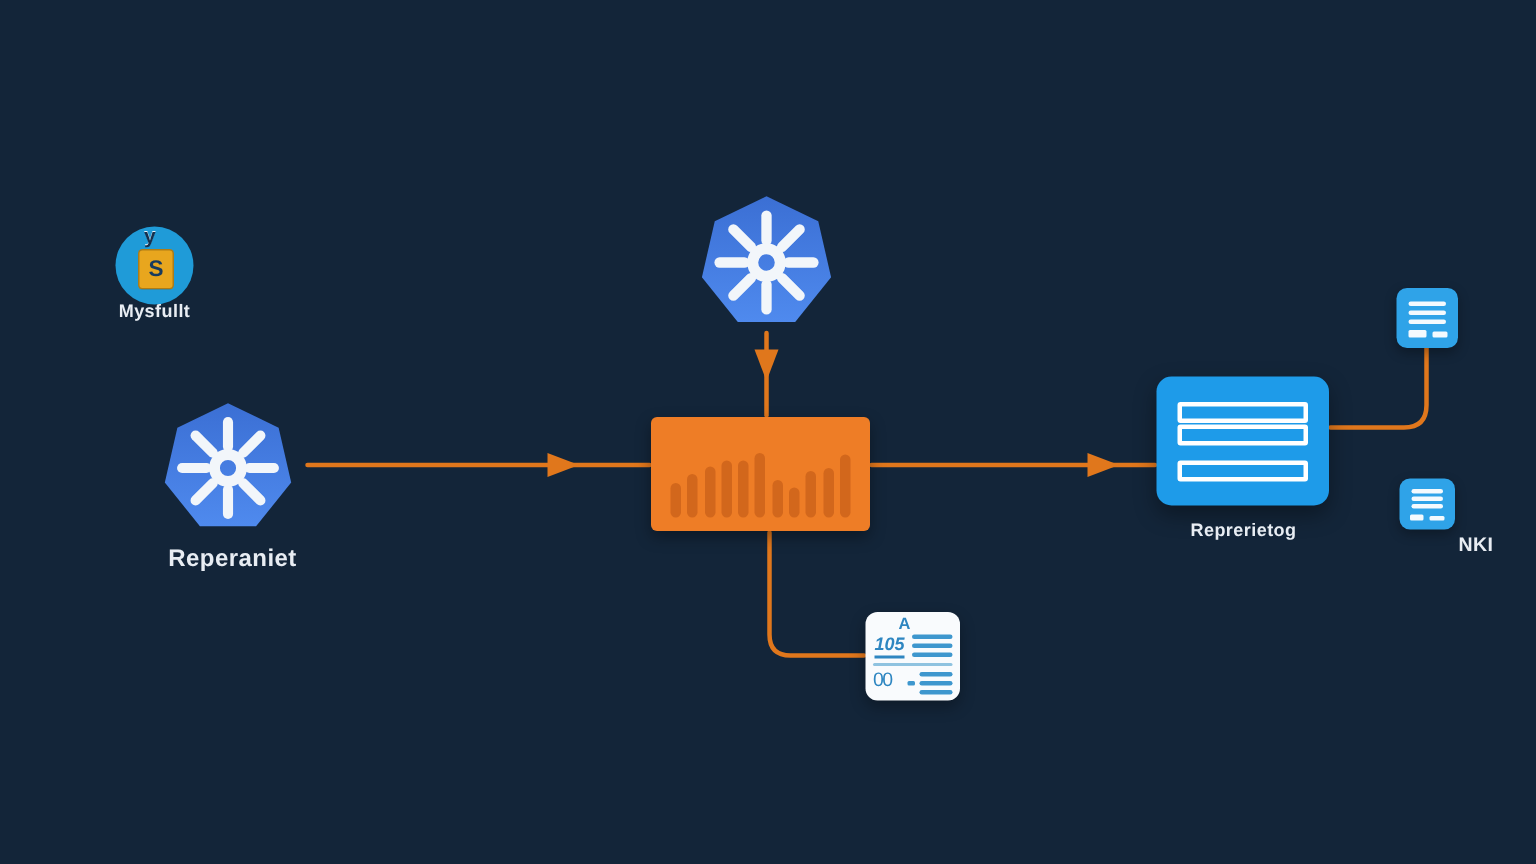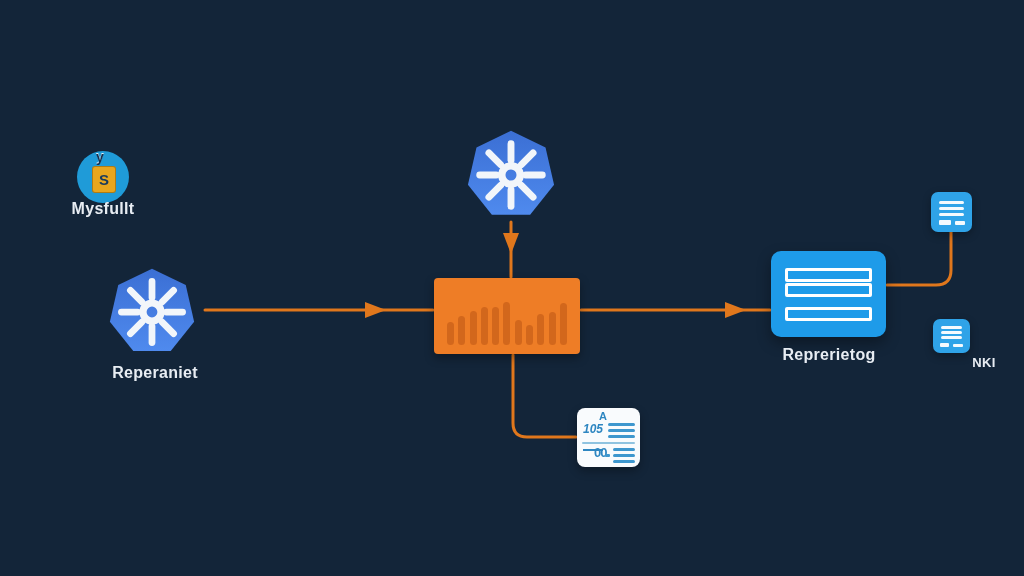--- a/index.html
+++ b/index.html
@@ -65,26 +65,26 @@
   
   .invoice{
     position:absolute;left:577px;top:408px;width:63px;height:59px;
     background:var(--document-bg,#F9FBFD);border-radius:8px;
     box-shadow:0 4px 10px rgba(0,0,0,.3);
   }
   .inv-a{position:absolute;left:22px;top:2px;color:var(--document-text-blue,#2E86C1);
          font-weight:700;font-size:11px;}
   .inv-105{position:absolute;left:6px;top:14px;color:var(--document-text-blue,#2E86C1);
            font-weight:700;font-size:12px;font-style:italic;
-           border-bottom:2px solid var(--document-text-blue,#2E86C1);padding-bottom:13px;}
+           border-bottom:2px solid var(--document-text-blue,#2E86C1);padding-bottom:1px;}
   .inv-lines{position:absolute;display:flex;flex-direction:column;gap:3px;}
   .inv-line{height:3px;background:#3E97CE;border-radius:1.5px;}
   .inv-div{position:absolute;left:5px;right:5px;top:34px;height:2px;background:#8FC3E0;border-radius:1px;}
-  .inv-00{position:absolute;left:17px;top:38px;font-size:13px;color:var(--document-text-blue,#2E86C1);
-          font-weight:700;letter-spacing:-1px;line-height:14px;}
+  .inv-00{position:absolute;left:5px;top:38px;font-size:13px;color:var(--document-text-blue,#2E86C1);
+          font-weight:400;letter-spacing:-1px;line-height:14px;}
   .inv-dash{position:absolute;left:28px;top:46px;width:5px;height:3px;background:#3E97CE;border-radius:1px;}
 </style>
 </head>
 <body>
 
 <div class="canvas">
 
   <svg class="connectors" viewBox="0 0 1024 576">
     <defs>
       <linearGradient id="k8sgrad" x1="0" y1="0" x2="0" y2="1">
@@ -101,21 +101,21 @@
     <path class="connector" d="M513 355 V423 Q513 437 527 437 H576"></path>
     <path class="connector" d="M887 285 H936 Q951 285 951 270 V229"></path>
   </svg>
 
   <div class="mysql">
     <span class="mysql-bird">y</span>
     <div class="mysql-square">
       <span>S</span>
     </div>
   </div>
-  <div class="label" style="left:57px;top:200px;width:92px;font-size:16px;">Mysfullt</div>
+  <div class="label" style="left:57px;top:200px;width:92px;font-size:12px;">Mysfullt</div>
 
   <div class="k8s" style="left:107px;top:267px;width:90px;height:90px;">
     <svg viewBox="0 0 100 100">
       <polygon points="50,2 87.5,20.1 96.8,60.7 70.8,93.2 29.2,93.2 3.2,60.7 12.5,20.1" fill="url(#k8sgrad)"></polygon>
       <g stroke="#F2F6FA" stroke-width="7.5" stroke-linecap="round" fill="none">
         <line x1="50" y1="16" x2="50" y2="34"></line>
         <line x1="50" y1="66" x2="50" y2="84"></line>
         <line x1="16" y1="50" x2="34" y2="50"></line>
         <line x1="66" y1="50" x2="84" y2="50"></line>
         <line x1="61.3" y1="38.7" x2="74" y2="26"></line>
@@ -159,21 +159,21 @@
         <div class="wbar" style="height: 70%;"></div>
         <div class="wbar" style="height: 89%;"></div>
       </div>
   </div>
 
   <div class="registry">
     <div class="srv-bar" style="top:17px;"></div>
     <div class="srv-bar" style="top:32px;"></div>
     <div class="srv-bar" style="top:56px;"></div>
   </div>
-  <div class="label" style="left:765px;top:346px;width:128px;font-size:16px;">Reprerietog</div>
+  <div class="label" style="left:765px;top:346px;width:128px;font-size:12px;">Reprerietog</div>
 
   <div class="card" style="left:931px;top:192px;width:41px;height:40px;">
     <div class="card-line" style="top:9px;"></div>
     <div class="card-line" style="top:15px;"></div>
     <div class="card-line" style="top:21px;"></div>
     <div class="card-chip" style="left:8px;top:28px;width:12px;height:5px;"></div>
     <div class="card-chip" style="left:24px;top:29px;width:10px;height:4px;"></div>
   </div>
 
   <div class="card" style="left:933px;top:319px;width:37px;height:34px;">

